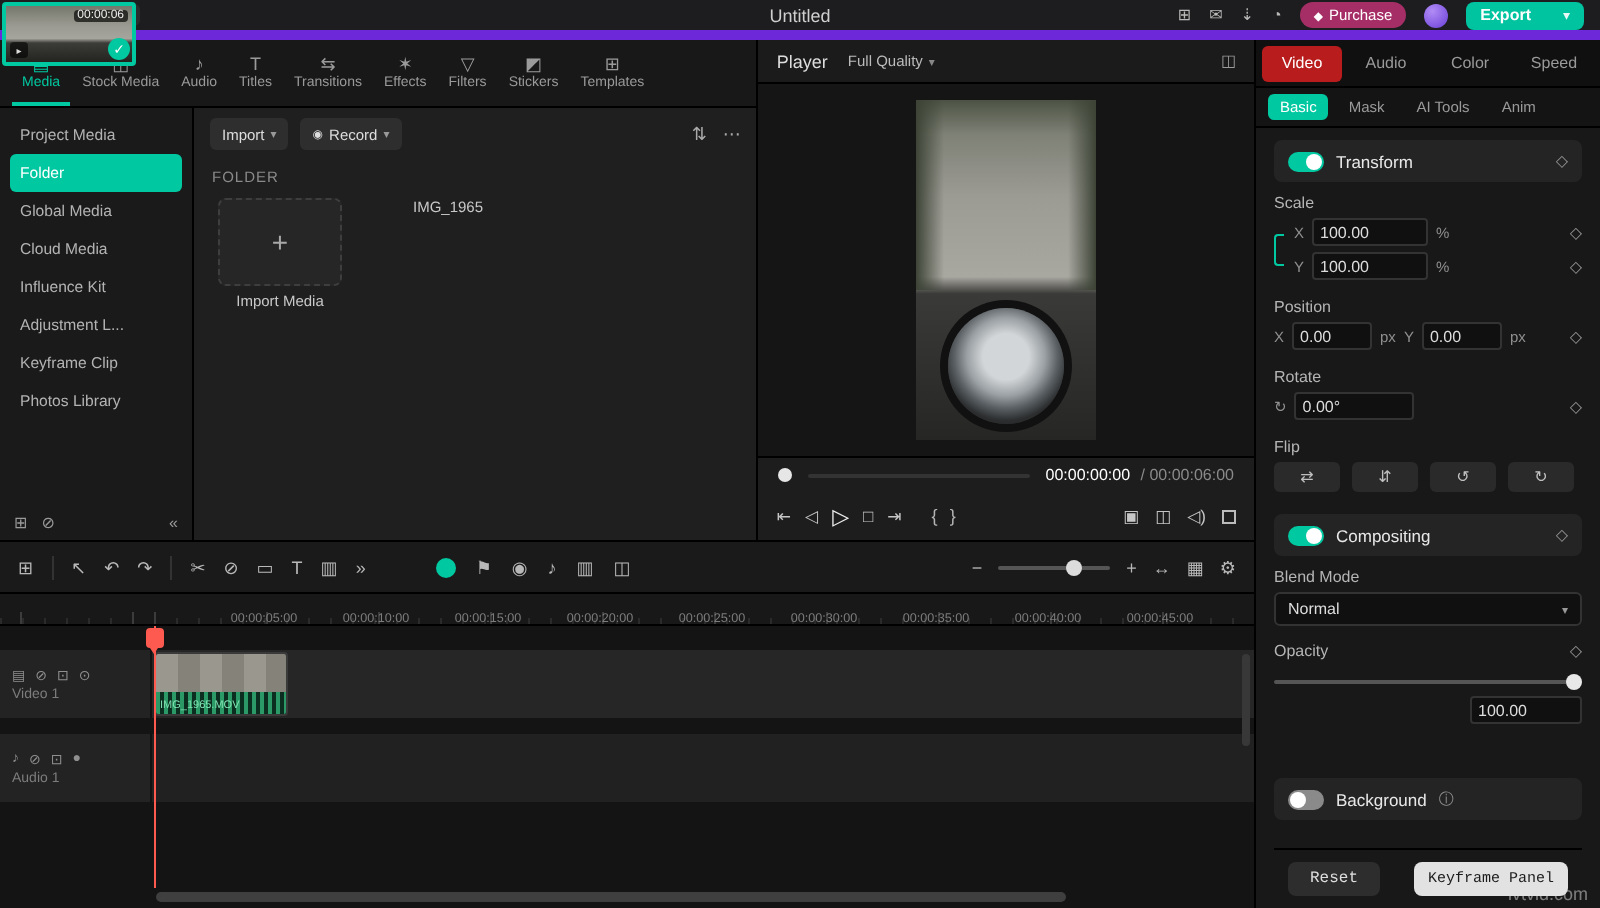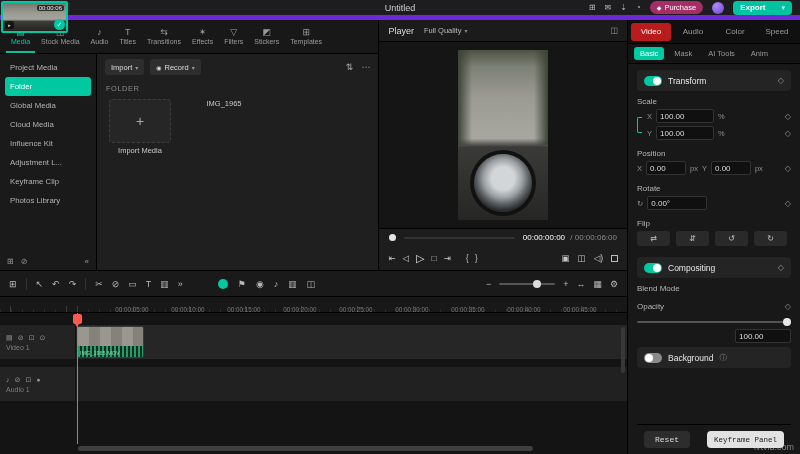--- a/index.html
+++ b/index.html
@@ -525,34 +525,39 @@
         <div class="sec-hd" style="margin-top:9px;">
           <span class="toggle"></span>
           <span class="sec-title">Compositing</span>
           <span class="sp"></span>
           <span class="kd">◇</span>
         </div>
 
         <div class="prop-label">
           <span>Blend Mode</span>
         </div>
+        <div class="dd-box">
+          <span>Normal</span>
+          <span class="sp"></span>
+          <span class="caret">▾</span>
+        </div>
 
         <div class="prop-label">
           <span>Opacity</span>
           <span class="sp"></span>
           <span class="kd">◇</span>
         </div>
         <div class="slider">
             <span class="knob knob-r"></span>
           </div>
         <div class="val-right">
           <input class="val w56" value="100.00" style="">
         </div>
 
-        <div class="sec-hd" style="margin-top:2px;">
+        <div class="sec-hd" style="margin-top:25px;">
           <span class="toggle off"></span>
           <span class="sec-title">Background</span>
           <span class="info">ⓘ</span>
         </div>
 
         <div class="pp-footer">
           <span class="btn-reset">Reset</span>
           <span class="btn-keyframe">Keyframe Panel</span>
         </div>
       </div>

